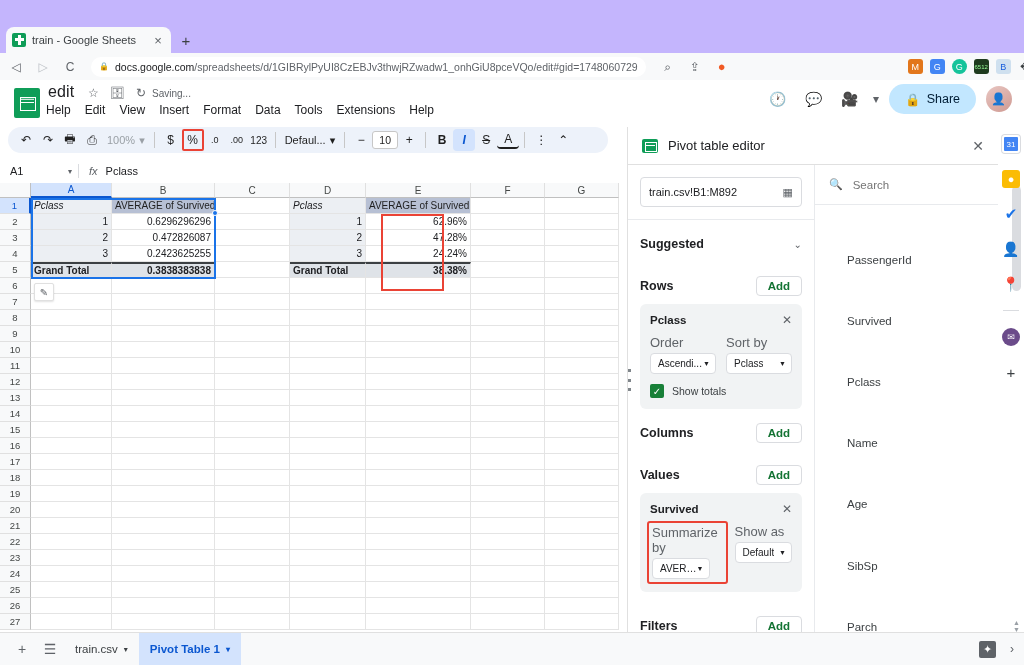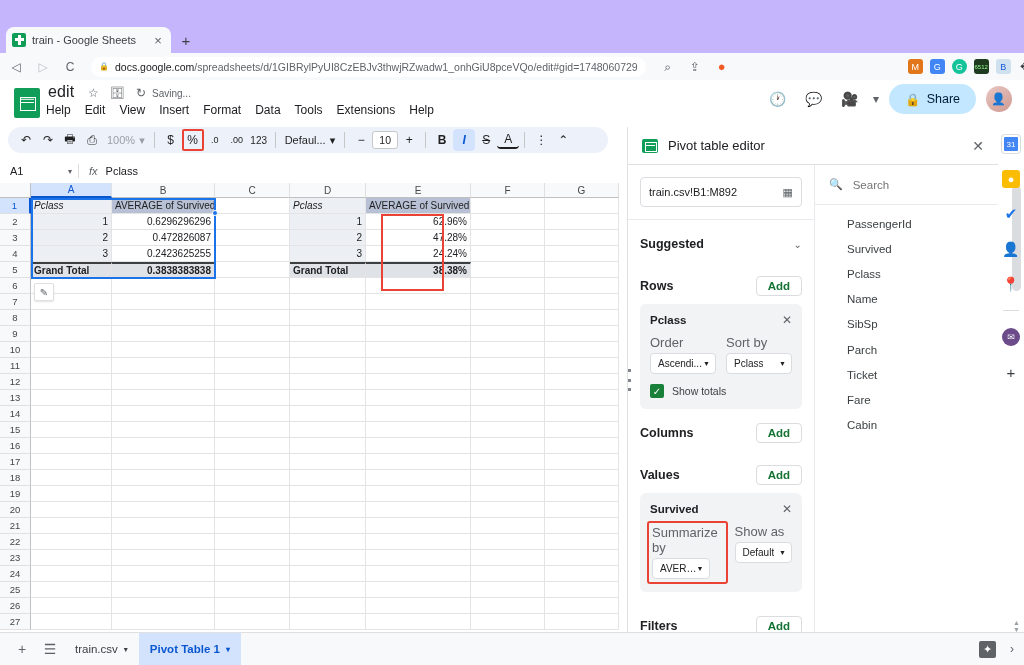--- a/index.html
+++ b/index.html
@@ -277,21 +277,21 @@
     border-bottom: 1px solid #e8eaed;
   }
   .search-ico { font-size: 11px; color: #5f6368; }
   .search-inp {
     border: none; outline: none; font-size: 11.5px; color: #5f6368;
     font-family: "Liberation Sans", sans-serif; background: transparent; width: 120px;
   }
   .field-list { padding-top: 6px; }
   .field-item {
     height: 25.2px; display: flex; align-items: center; padding: 0 32px;
-    font-size: 11.5px; color: #3c4043; cursor: pointer;
+    font-size: 11.5px; color: #3c4043; cursor: pointer; margin-top: 36px;
   }
 
   .panel-drag {
     position: absolute; left: 628px; top: 369px; width: 5px; height: 22px;
     display: flex; flex-direction: column; justify-content: space-between;
   }
   .panel-drag i { width: 3px; height: 3px; background: #80868b; display: block; }
 
   
   .side-rail {
@@ -841,20 +841,21 @@
     <div class="panel-right">
       <div class="search-row">
         <span class="search-ico">🔍</span>
         <input class="search-inp" placeholder="Search" style="">
       </div>
       <div class="field-list" id="fieldlist">
           <div class="field-item">PassengerId</div>
           <div class="field-item">Survived</div>
           <div class="field-item">Pclass</div>
           <div class="field-item">Name</div>
+          <div class="field-item">Age</div>
           <div class="field-item">SibSp</div>
           <div class="field-item">Parch</div>
           <div class="field-item">Ticket</div>
           <div class="field-item">Fare</div>
           <div class="field-item">Cabin</div>
         </div>
     </div>
   </div>
 </div>
 

